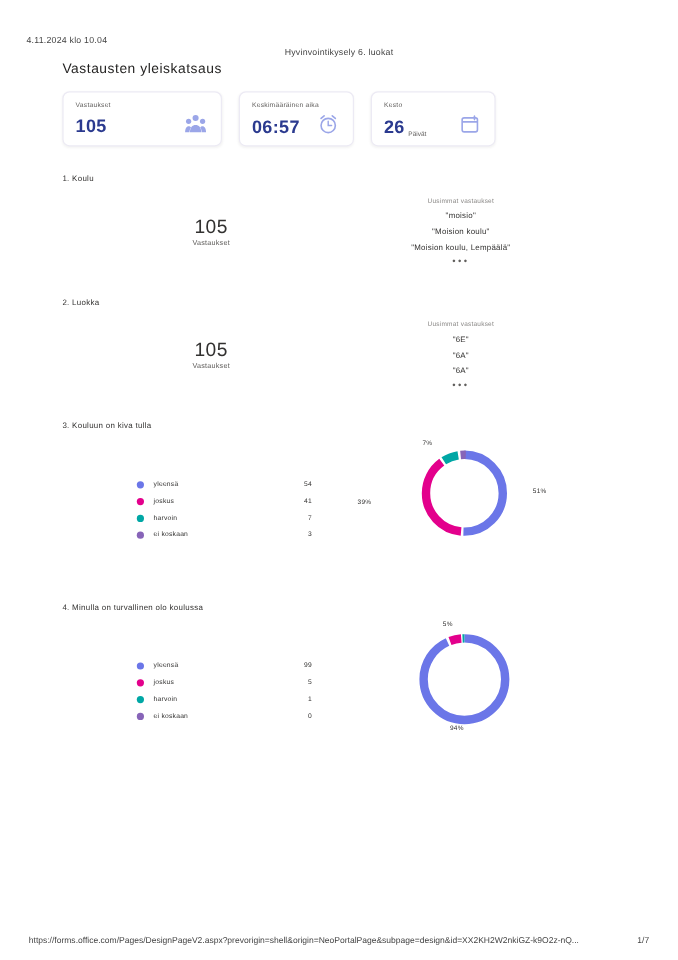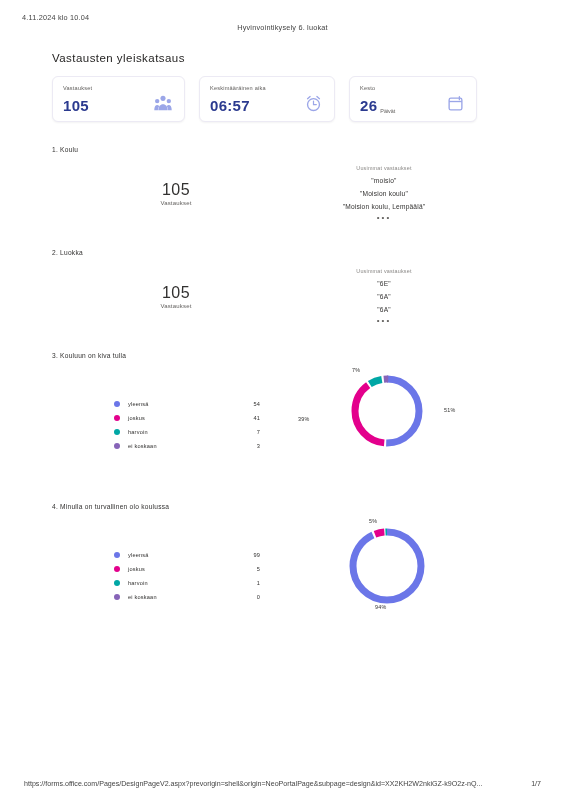--- a/index.html
+++ b/index.html
@@ -17,21 +17,21 @@
   }
   .page {
     position: absolute;
     inset: 0;
     width: 565px;
     height: 800px;
   }
   
   .print-header {
     position: absolute;
-    top: 10px;
+    top: 26px;
     left: 0;
     right: 0;
     height: 14px;
     display: flex;
     align-items: center;
     font-size: 7.3px;
     color: #444;
     letter-spacing: .2px;
     padding-left: 44px;
   }
@@ -104,22 +104,22 @@
     background: #ffffff;
     border: 1px solid #eceaf4;
     border-radius: 6px;
     box-shadow: 0 1px 2px rgba(0,0,0,.05);
     height: 46px;
     box-sizing: border-box;
     padding: 8px 10px 0 10px;
     position: relative;
   }
   .card.wide { width: 133px; }
-  .card.mid  { width: 136px; }
-  .card.small{ width: 128px; }
+  .card.mid  { width: 96px; }
+  .card.small{ width: 104px; }
   .card-label {
     font-size: 5.6px;
     color: #605e5c;
     letter-spacing: .2px;
     margin-bottom: 4px;
   }
   .card-valrow {
     display: flex;
     align-items: center;
     gap: 8px;

